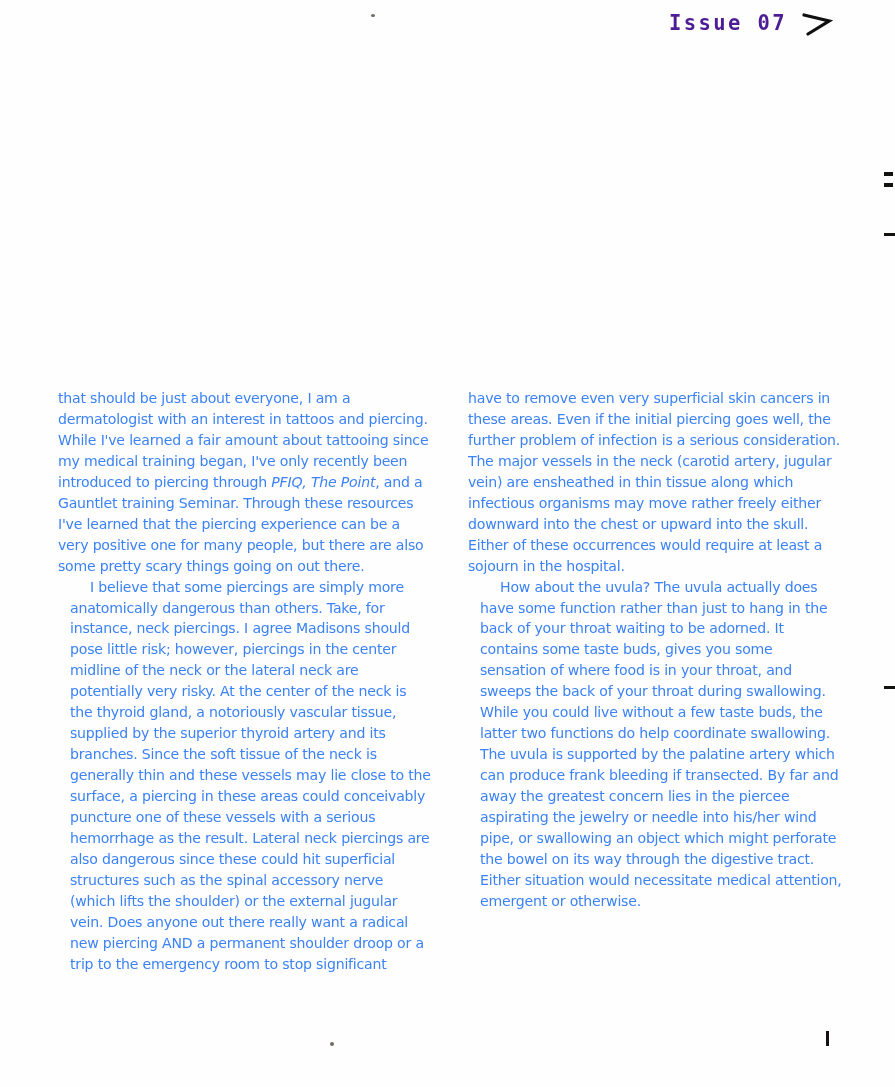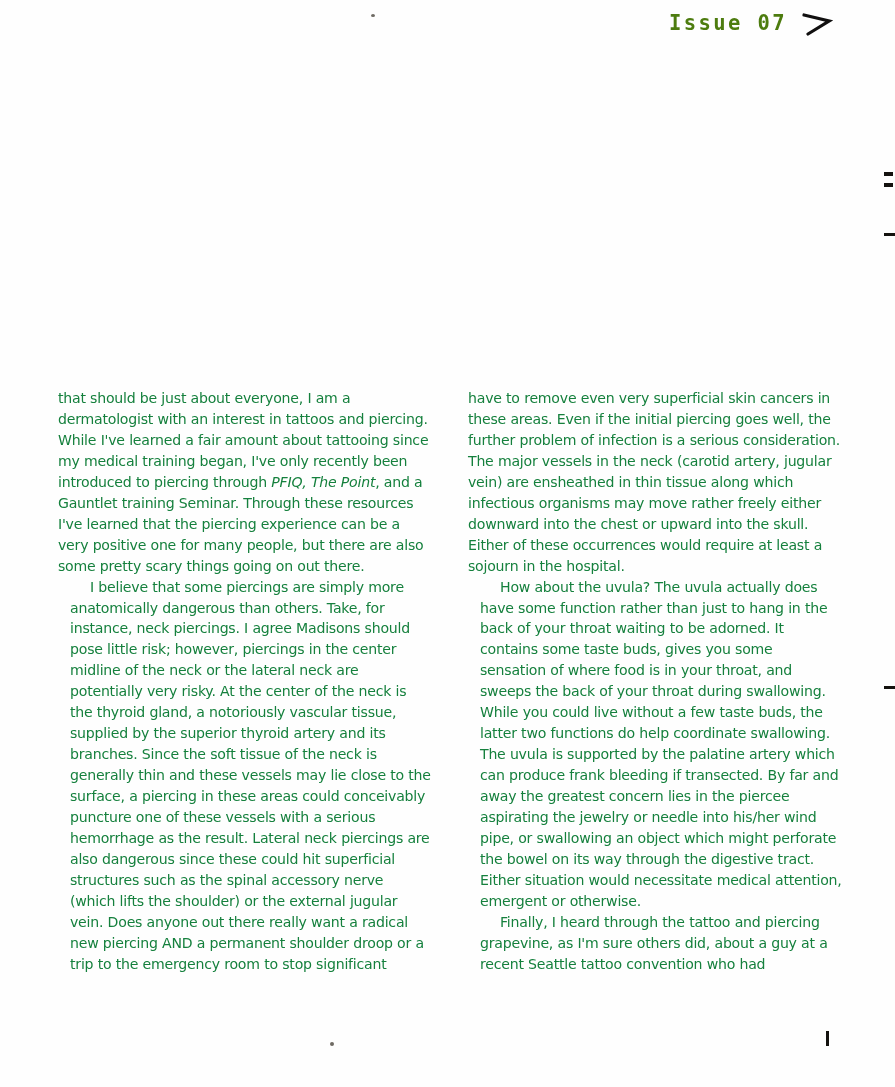--- a/index.html
+++ b/index.html
@@ -25,21 +25,21 @@
     right: 62px;
     display: flex;
     align-items: center;
     gap: 14px;
   }
   .issue-label {
     font-family: "DejaVu Sans Mono", monospace;
     font-size: 20.5px;
     font-weight: 700;
     letter-spacing: 2.4px;
-    color: #4d7c0f;
+    color: #4c1d95;
     white-space: nowrap;
     margin-left: 43px;
   }
   .arrow-glyph {
     width: 32px;
     height: 28px;
     display: block;
     margin-top: 2px;
   }
 
@@ -54,21 +54,21 @@
   }
   .col {
     width: 374px;
   }
   .col p {
     margin: 0;
     font-family: "DejaVu Sans", sans-serif;
     font-size: 14.1px;
     line-height: 20.95px;
     text-align: left;
-    color: #15803d;
+    color: #3b82f6;
     letter-spacing: -0.22px;
     word-spacing: 0.1px;
     -webkit-font-smoothing: none;
   }
   .col p.indent {
     text-indent: 20px;
     margin-left: 12px;
   }
   .col p em {
     font-style: italic;
@@ -100,21 +100,20 @@
   </div>
 
   <div class="columns">
     <div class="col">
         <p>that should be just about everyone, I am a dermatologist with an interest in tattoos and piercing. While I've learned a fair amount about tattooing since my medical training began, I've only recently been introduced to piercing through <em>PFIQ, The Point</em>, and a Gauntlet training Seminar. Through these resources I've learned that the piercing experience can be a very positive one for many people, but there are also some pretty scary things going on out there.</p>
         <p class="indent">I believe that some piercings are simply more anatomically dangerous than others. Take, for instance, neck piercings. I agree Madisons should pose little risk; however, piercings in the center midline of the neck or the lateral neck are potentially very risky. At the center of the neck is the thyroid gland, a notoriously vascular tissue, supplied by the superior thyroid artery and its branches. Since the soft tissue of the neck is generally thin and these vessels may lie close to the surface, a piercing in these areas could conceivably puncture one of these vessels with a serious hemorrhage as the result. Lateral neck piercings are also dangerous since these could hit superficial structures such as the spinal accessory nerve (which lifts the shoulder) or the external jugular vein. Does anyone out there really want a radical new piercing AND a permanent shoulder droop or a trip to the emergency room to stop significant</p>
       </div>
     <div class="col">
         <p>have to remove even very superficial skin cancers in these areas. Even if the initial piercing goes well, the further problem of infection is a serious consideration. The major vessels in the neck (carotid artery, jugular vein) are ensheathed in thin tissue along which infectious organisms may move rather freely either downward into the chest or upward into the skull. Either of these occurrences would require at least a sojourn in the hospital.</p>
         <p class="indent">How about the uvula? The uvula actually does have some function rather than just to hang in the back of your throat waiting to be adorned. It contains some taste buds, gives you some sensation of where food is in your throat, and sweeps the back of your throat during swallowing. While you could live without a few taste buds, the latter two functions do help coordinate swallowing. The uvula is supported by the palatine artery which can produce frank bleeding if transected. By far and away the greatest concern lies in the piercee aspirating the jewelry or needle into his/her wind pipe, or swallowing an object which might perforate the bowel on its way through the digestive tract. Either situation would necessitate medical attention, emergent or otherwise.</p>
-        <p class="indent">Finally, I heard through the tattoo and piercing grapevine, as I'm sure others did, about a guy at a recent Seattle tattoo convention who had</p>
       </div>
   </div>
 
   <div id="artifact-layer">
       <div class="speck" style="position: absolute; left: 371px; top: 14px; width: 4px; height: 3px;"></div>
       <div class="speck" style="position: absolute; left: 330px; top: 1042px; width: 4px; height: 4px;"></div>
       <div class="artifact" style="position: absolute; left: 884px; top: 172px; width: 9px; height: 4px;"></div>
       <div class="artifact" style="position: absolute; left: 884px; top: 183px; width: 9px; height: 4px;"></div>
       <div class="artifact" style="position: absolute; left: 884px; top: 233px; width: 11px; height: 3px;"></div>
       <div class="artifact" style="position: absolute; left: 884px; top: 686px; width: 11px; height: 3px;"></div>

